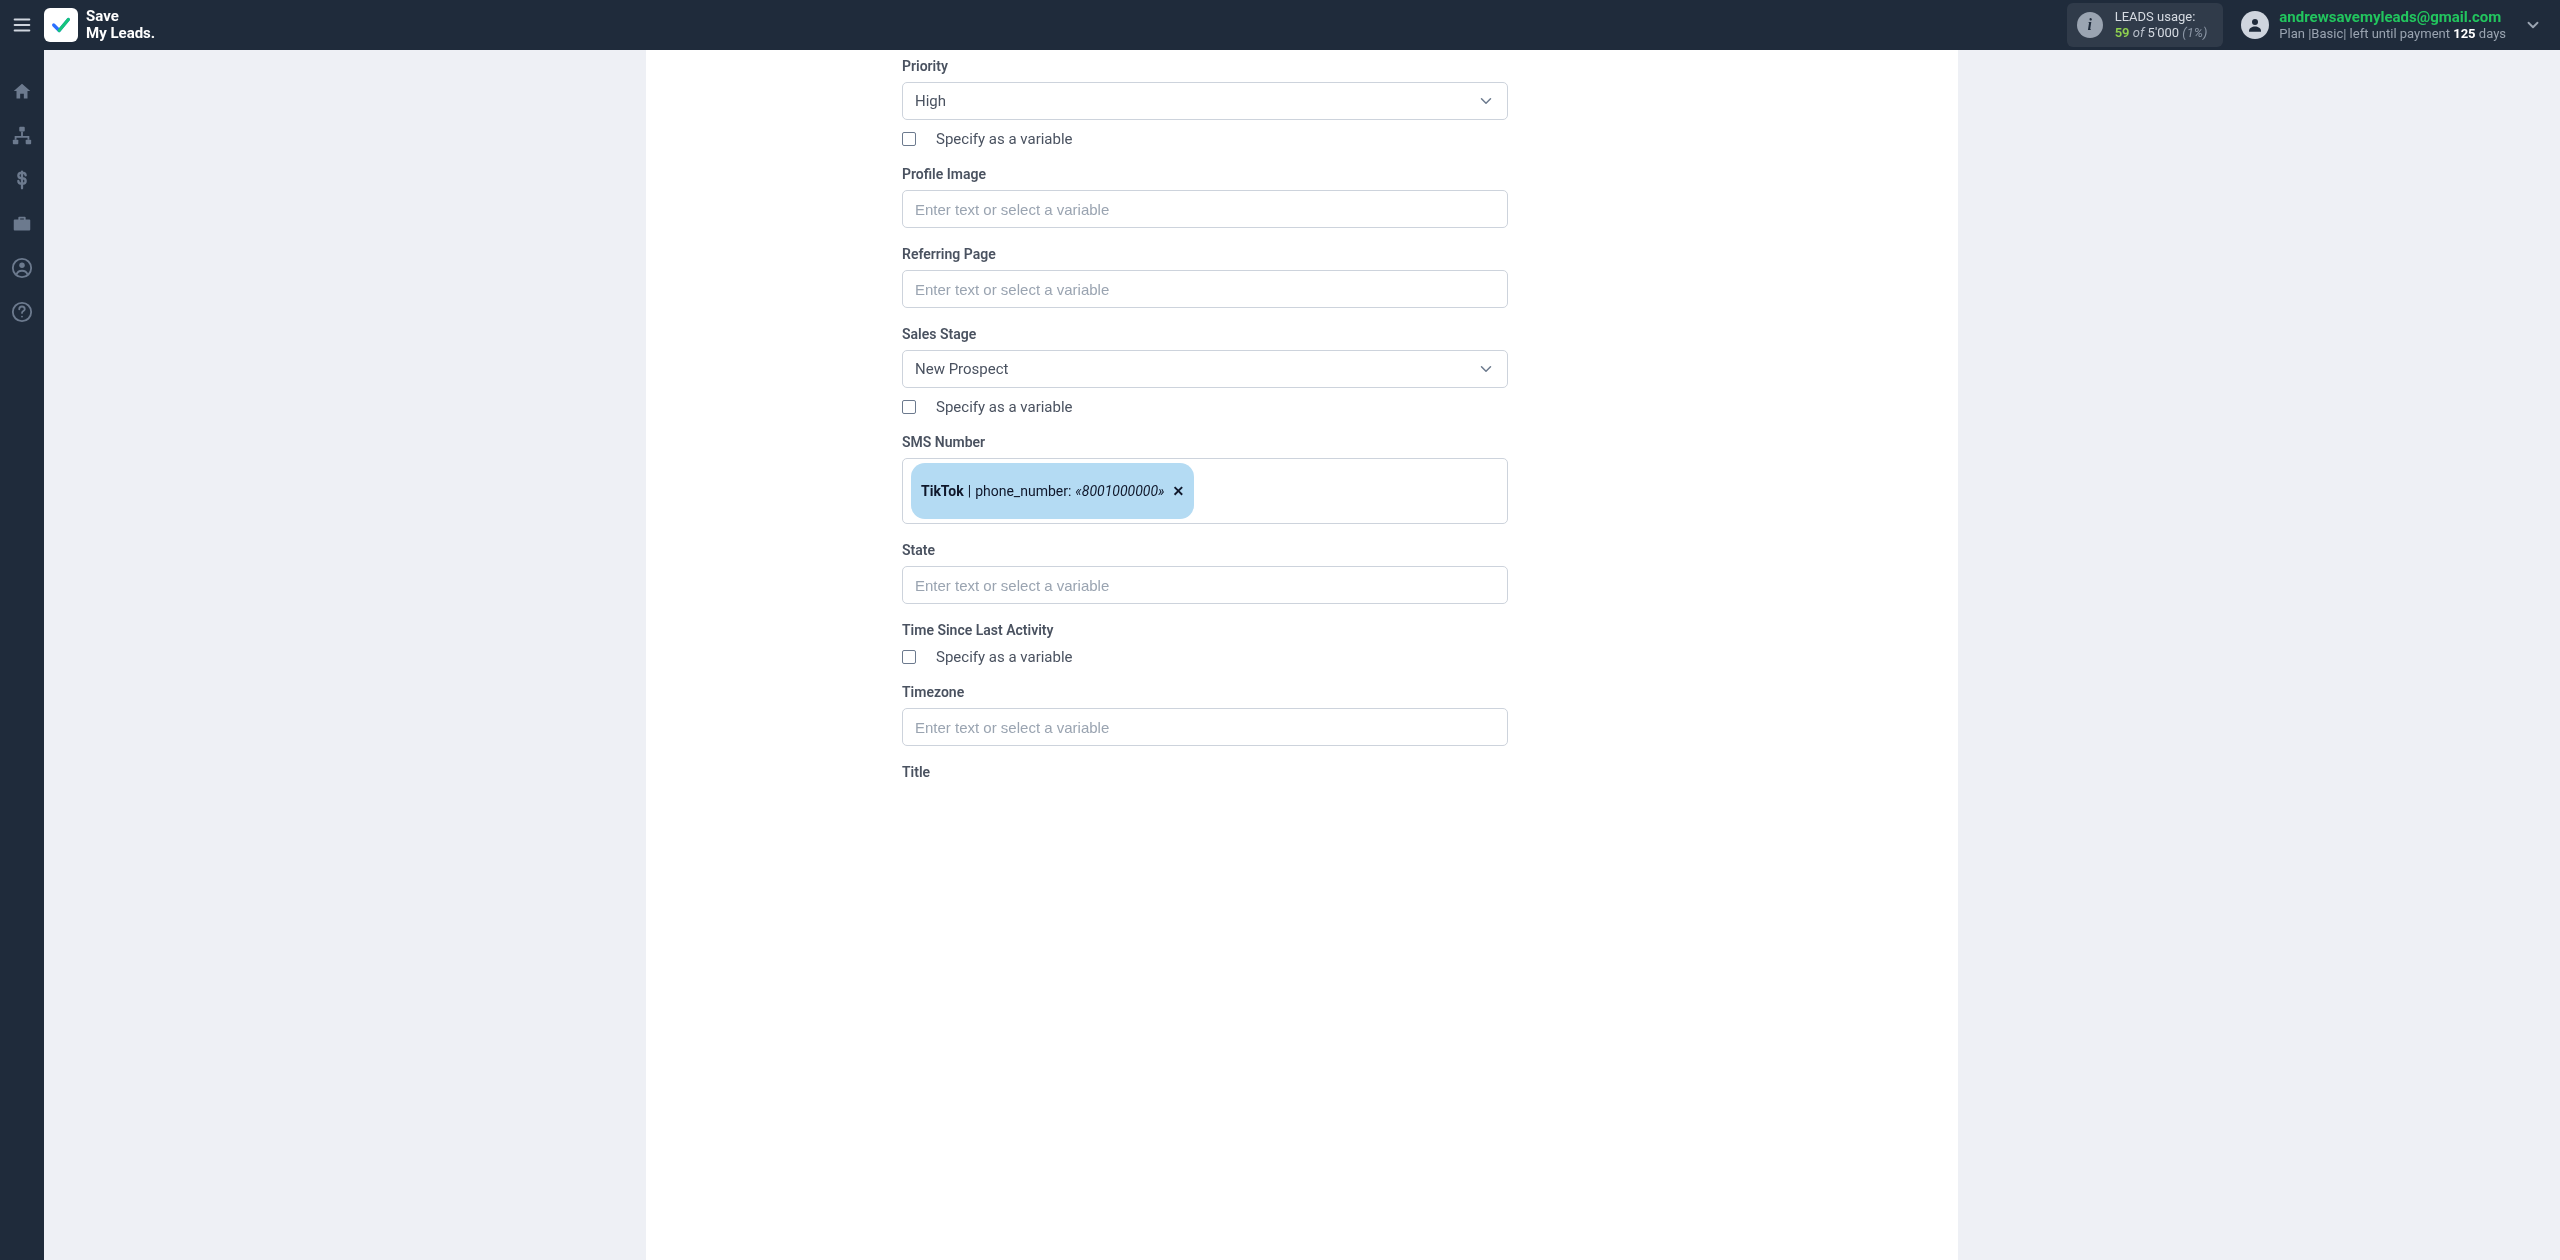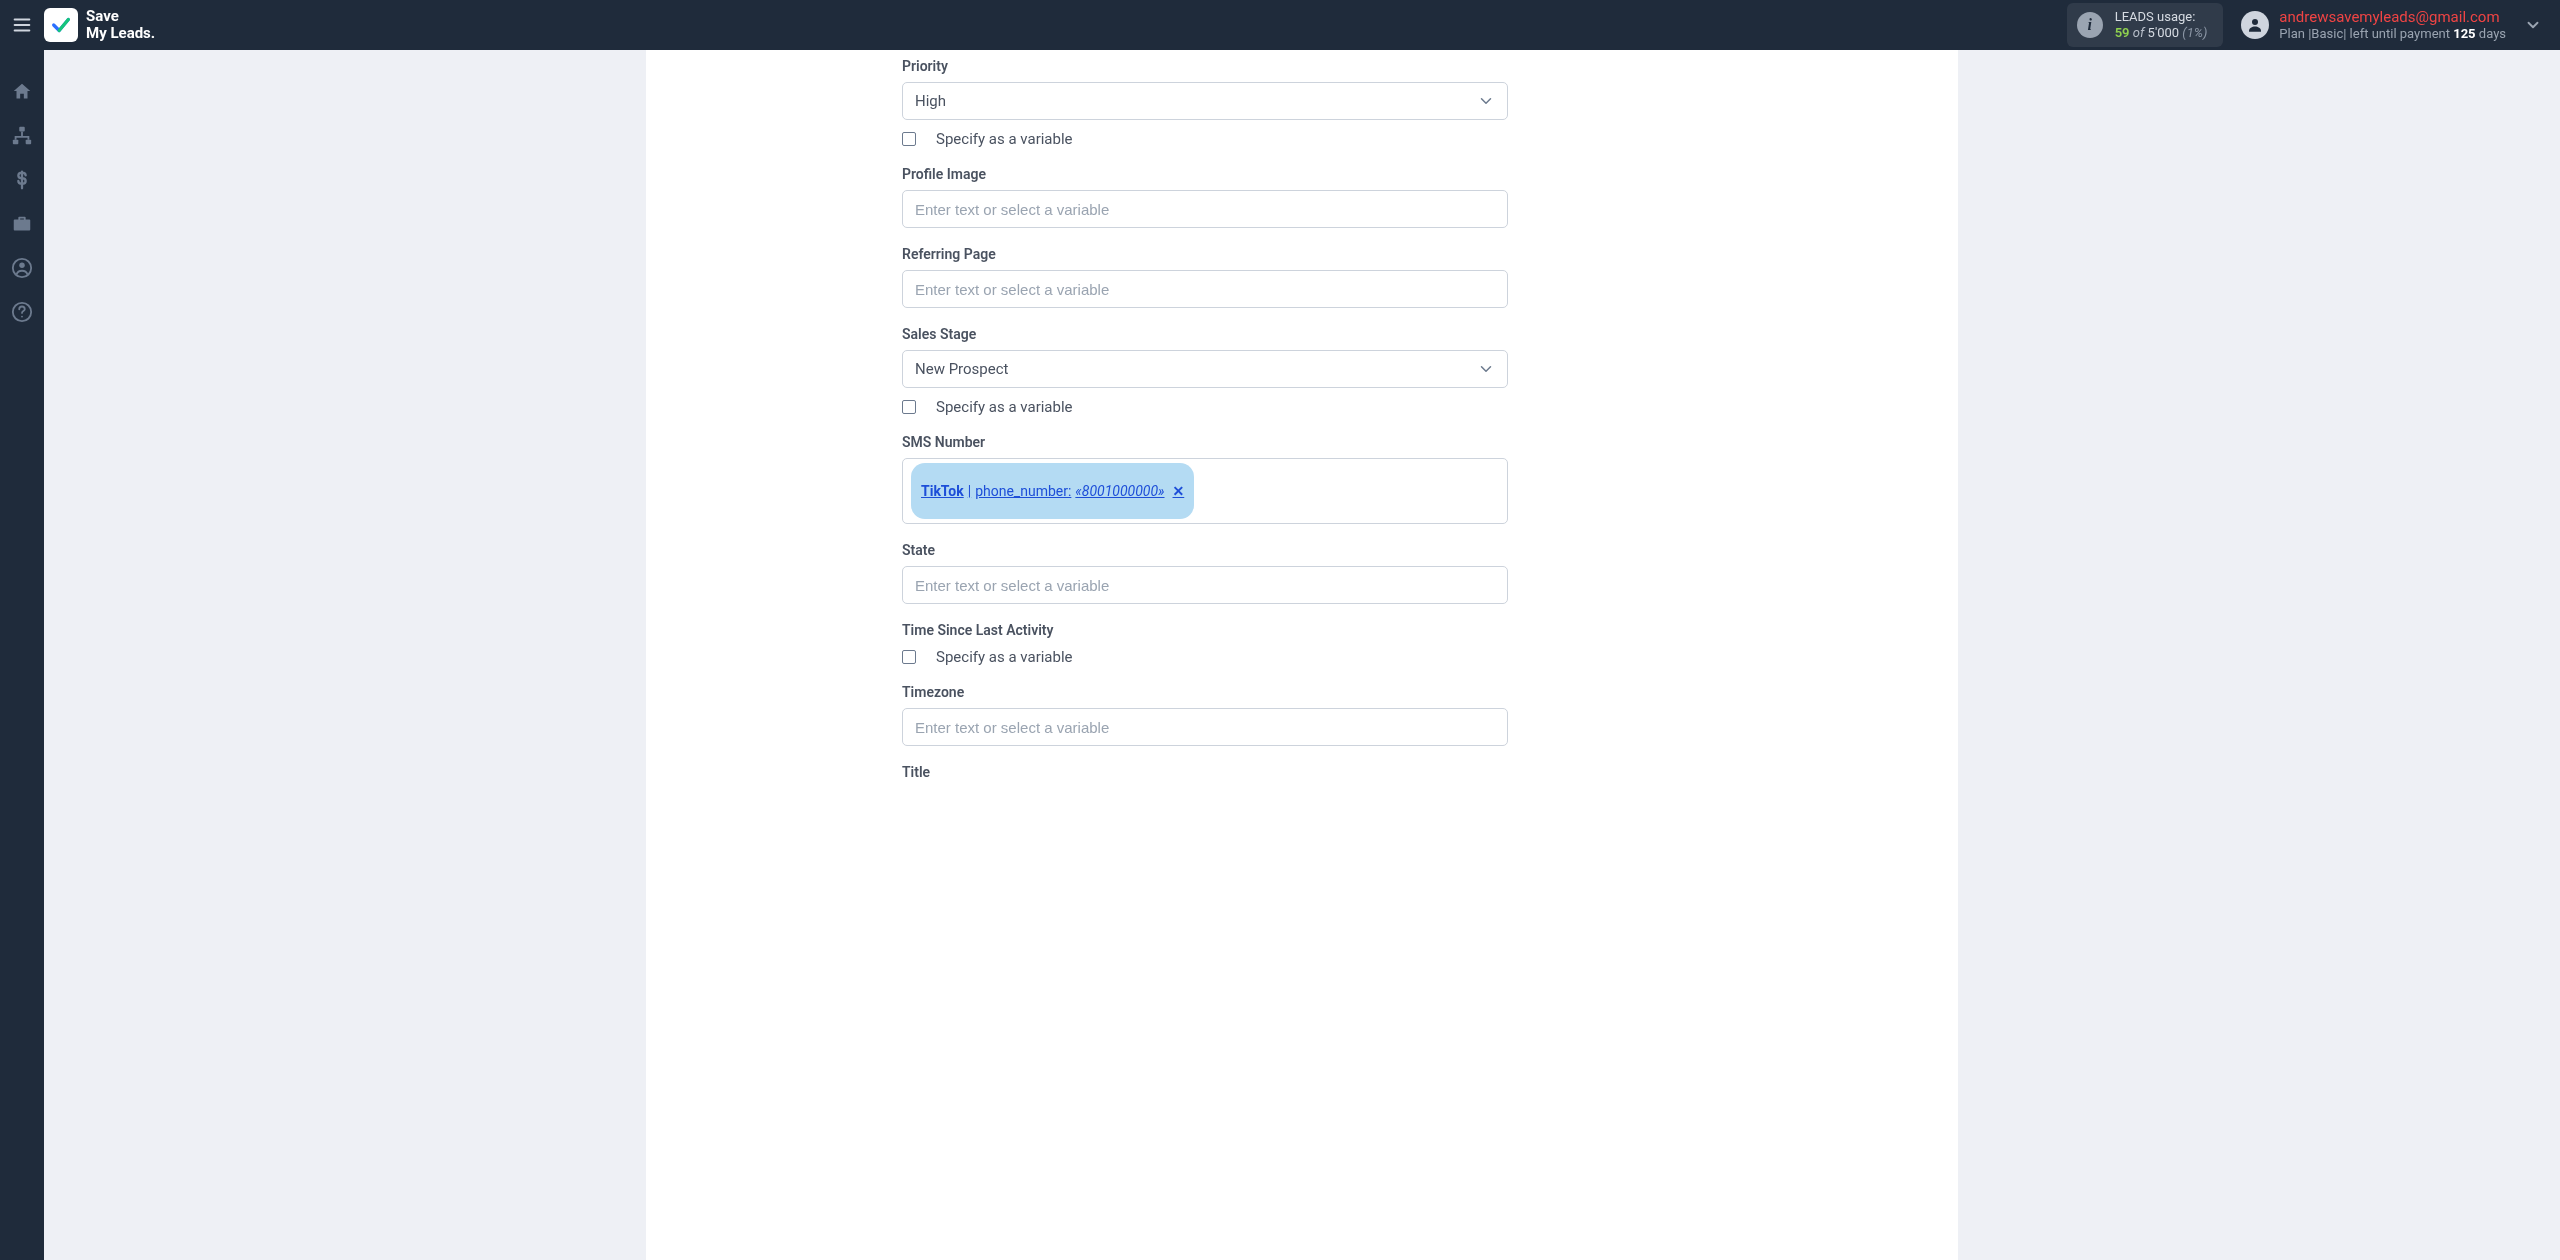--- a/index.html
+++ b/index.html
@@ -70,21 +70,21 @@
     cursor: pointer;
   }
   .user-avatar {
     width: 28px; height: 28px;
     background: #cfd5de;
     border-radius: 50%;
     display: flex; align-items: center; justify-content: center;
   }
   .user-avatar svg { width: 18px; height: 18px; }
   .user-lines { font-size: 13px; line-height: 1.2; }
-  .user-email { color: #ef4444; font-weight: 400; font-size: 15px; }
+  .user-email { color: #22c55e; font-weight: 700; font-size: 15px; }
   .user-plan { color: #9aa4b1; }
   .user-plan .days { color: #fff; font-weight: 700; }
   .chevron-down-hdr {
     margin-left: 18px; margin-right: 8px;
     width: 18px; height: 18px;
     display: flex; align-items: center; justify-content: center;
   }
   
   .sidebar {
     position: absolute;
@@ -170,22 +170,22 @@
     border-radius: 5px;
     padding: 4px 8px;
     display: flex; align-items: center; flex-wrap: wrap;
     gap: 6px;
   }
   .pill {
     background: #b4dbf3;
     border-radius: 14px;
     padding: 20px 10px;
     font-size: 14px;
-    color: #1d4ed8;
-    display: flex; align-items: center; gap: 4px; text-decoration: underline;
+    color: #0f172a;
+    display: flex; align-items: center; gap: 4px;
   }
   .pill .p-src { font-weight: 700; }
   .pill .p-field { }
   .pill .p-val { font-style: italic; }
   .pill .p-close {
     font-weight: 700;
     margin-left: 4px;
     cursor: pointer;
     font-size: 14px;
   }

